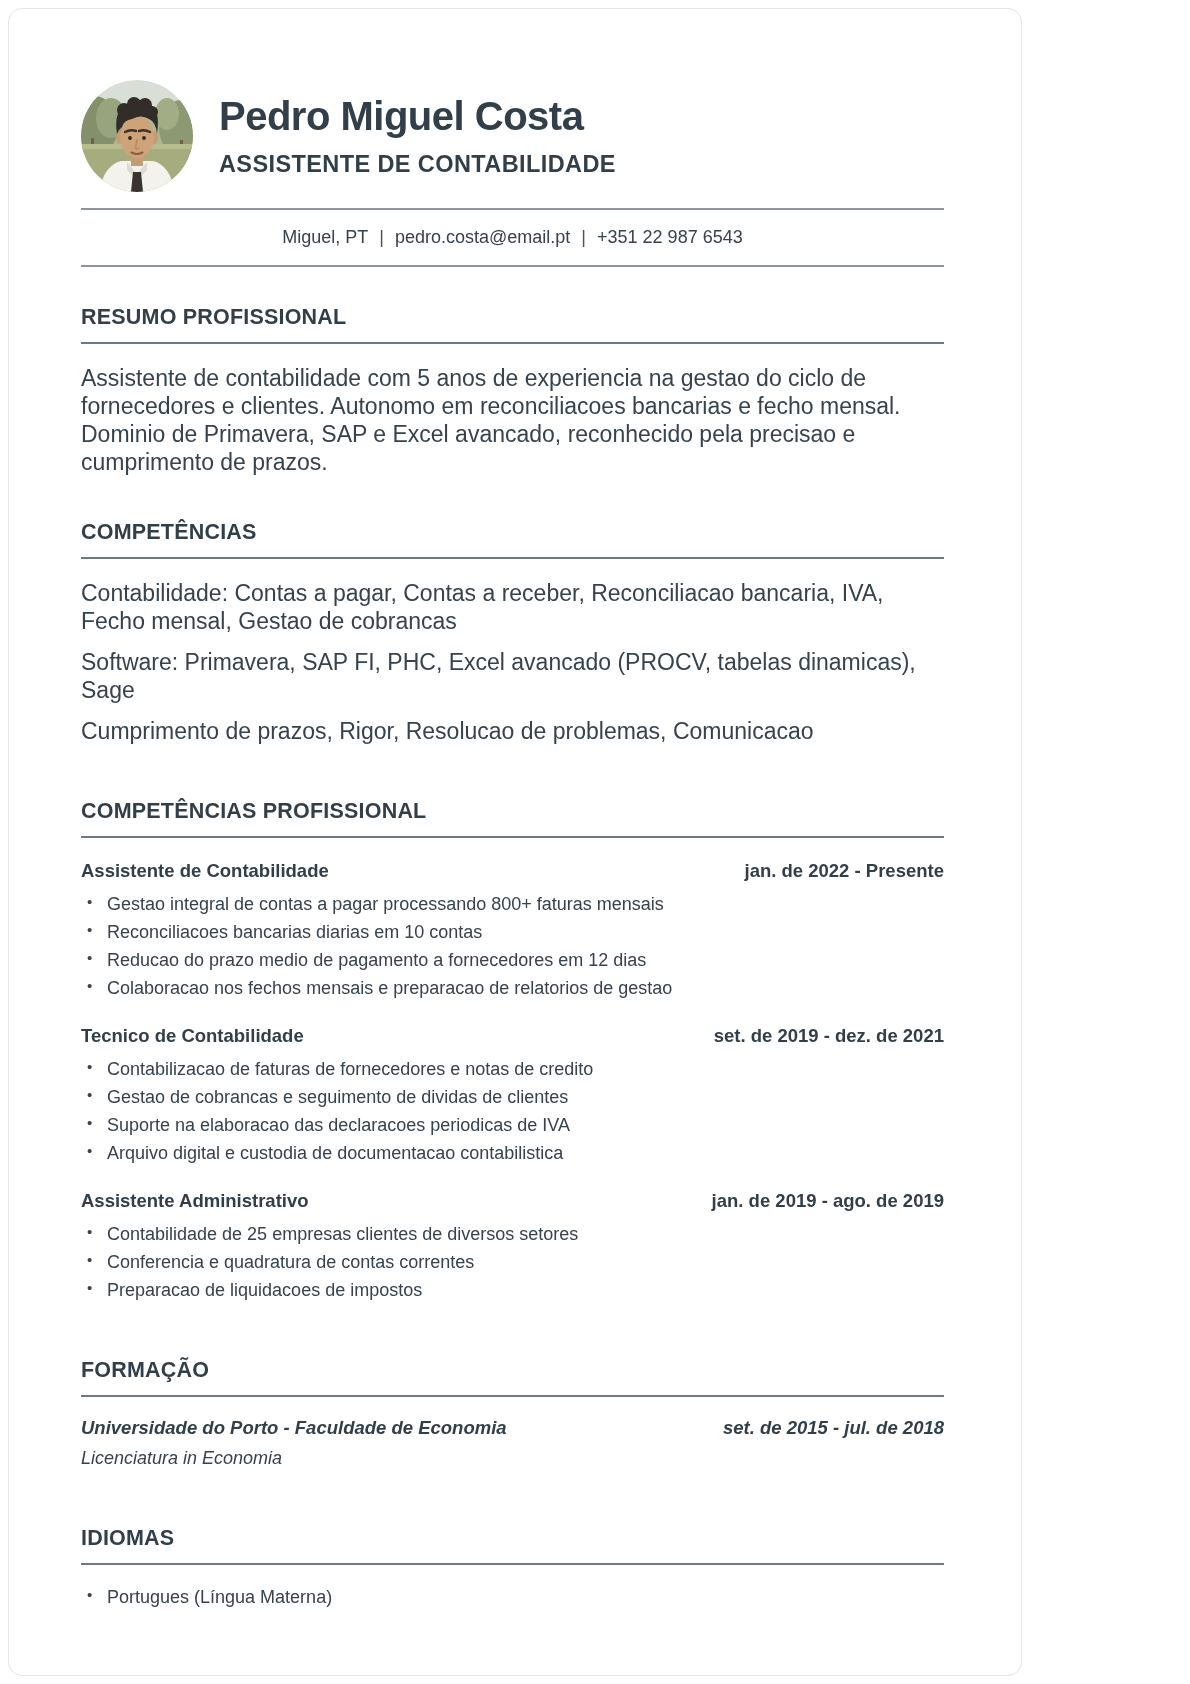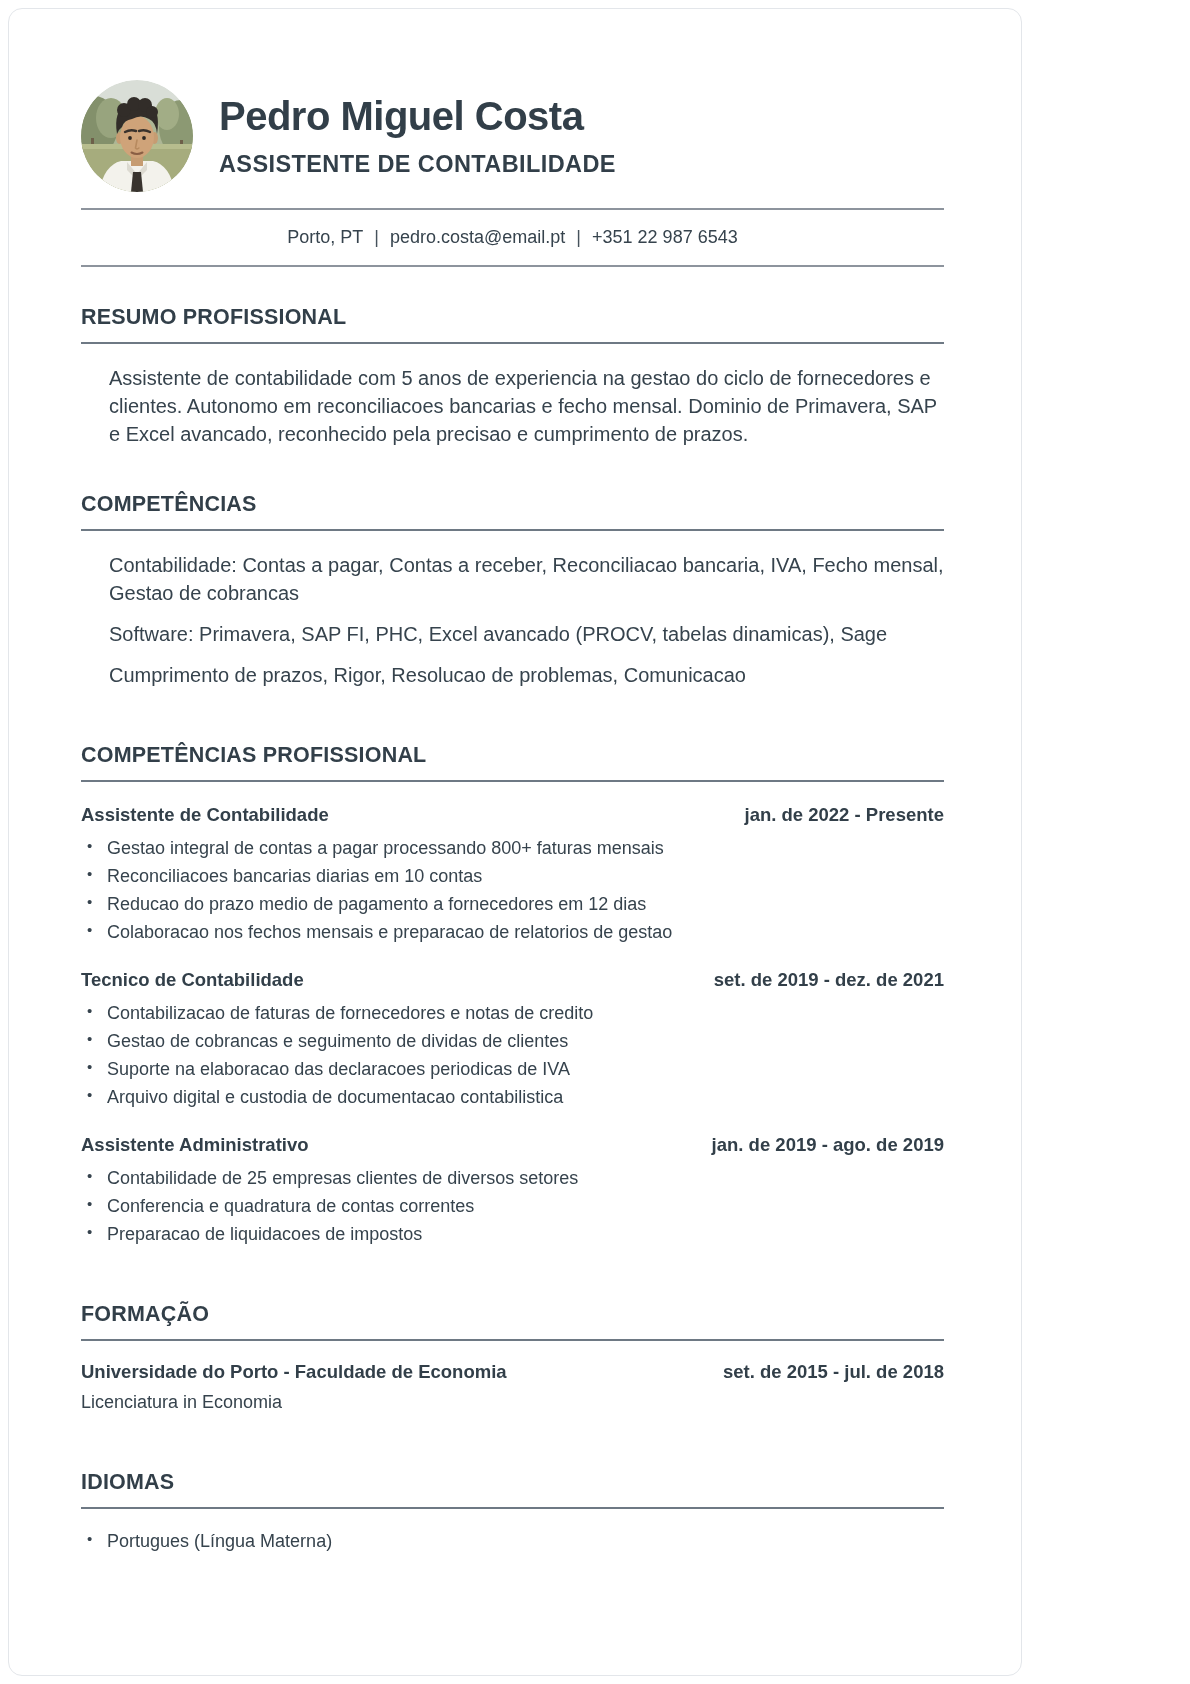--- a/index.html
+++ b/index.html
@@ -26,34 +26,34 @@
   .rule-strong.second{margin-top:0;}
   .contact{text-align:center;font-size:18px;padding:17px 0;color:var(--ink);}
   .contact .sep{margin:0 11px;font-weight:400;color:#46525c;}
 
   
   .section{margin-top:44px;}
   .section.first{margin-top:38px;}
   .section.spaced{margin-top:54px;}
   .section-heading{font-size:21.5px;font-weight:700;letter-spacing:0.2px;color:var(--heading);}
   .section-underline{height:2px;background:var(--rule-section);margin-top:12px;}
-  .section-body{margin-top:20px;font-size:20px;line-height:28px;margin-left:28px;}
+  .section-body{margin-top:20px;font-size:23px;line-height:28px;}
 
   .skill-line{line-height:28px;}
   .skill-line + .skill-line{margin-top:13px;}
 
   .job{margin-top:22px;}
   .job + .job{margin-top:23px;}
   .row-split{display:flex;justify-content:space-between;align-items:baseline;}
   .job-name,.job-dates{font-weight:700;font-size:18.5px;color:var(--heading);}
   .job-bullets{margin-top:8px;}
   .bullet-item{position:relative;padding-left:26px;line-height:28px;font-size:18px;}
   .bullet-item::before{content:"\2022";position:absolute;left:6px;top:-2px;font-size:15px;color:var(--ink);}
 
-  .edu-row{margin-top:20px;}
+  .edu-row{margin-top:20px;font-style:italic;}
   .edu-degree{font-size:18px;line-height:28px;margin-top:5px;}
 
   .lang-list{margin-top:18px;}
 </style>
 </head>
 <body>
 
 <div class="page">
   <div class="page-frame"></div>
   <div class="content">
@@ -100,21 +100,21 @@
         </svg>
       </div>
       <div>
         <div class="name">Pedro Miguel Costa</div>
         <div class="job-title">ASSISTENTE DE CONTABILIDADE</div>
       </div>
     </div>
 
     <div class="rule-strong"></div>
     <div class="contact">
-      <span>Porto, PT</span><span class="sep">|</span><span>pedro.costa@email.pt</span><span class="sep">|</span><span>+351 22 987 6543</span>
+      <span>Miguel, PT</span><span class="sep">|</span><span>pedro.costa@email.pt</span><span class="sep">|</span><span>+351 22 987 6543</span>
     </div>
     <div class="rule-strong second"></div>
 
     <div class="section first">
       <div class="section-heading">RESUMO PROFISSIONAL</div>
       <div class="section-underline"></div>
       <div class="section-body">Assistente de contabilidade com 5 anos de experiencia na gestao do ciclo de fornecedores e clientes. Autonomo em reconciliacoes bancarias e fecho mensal. Dominio de Primavera, SAP e Excel avancado, reconhecido pela precisao e cumprimento de prazos.</div>
     </div>
 
     <div class="section">

